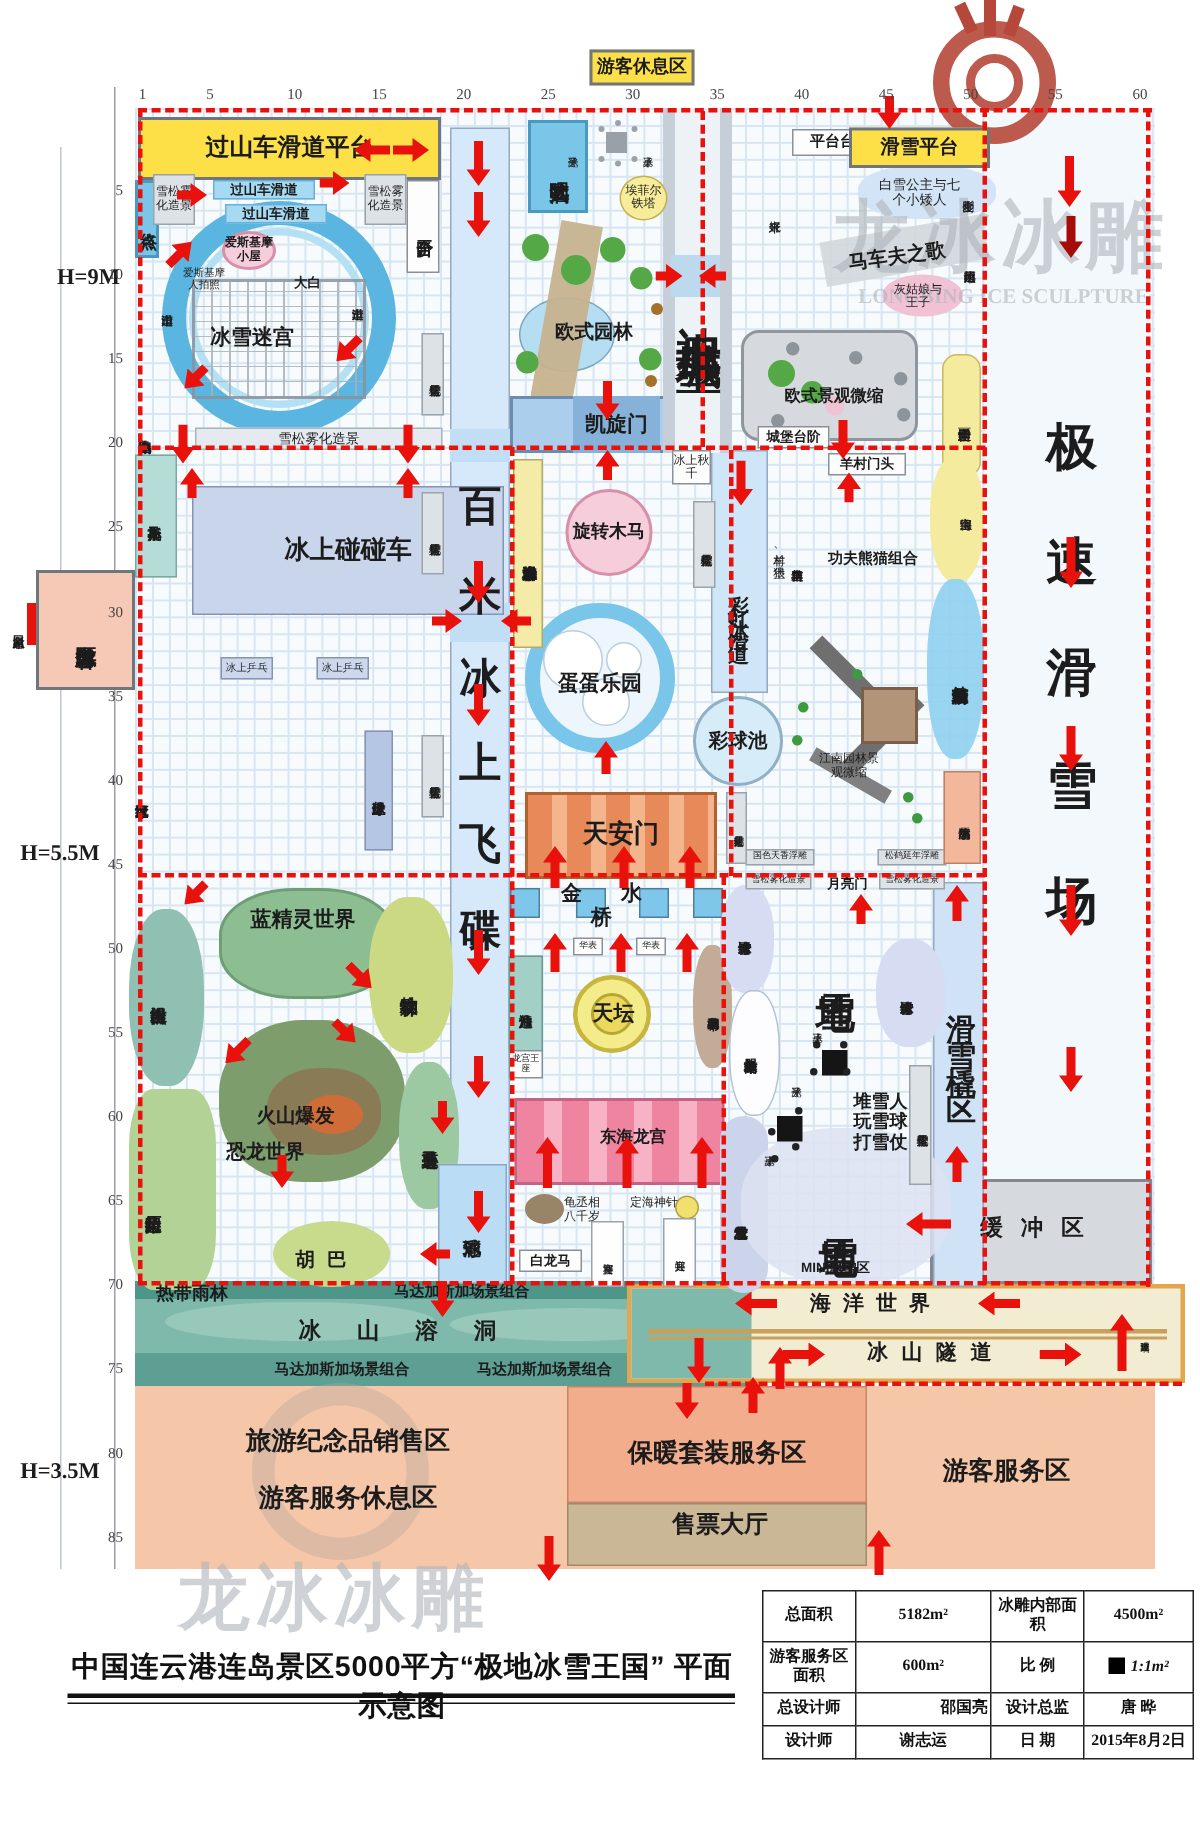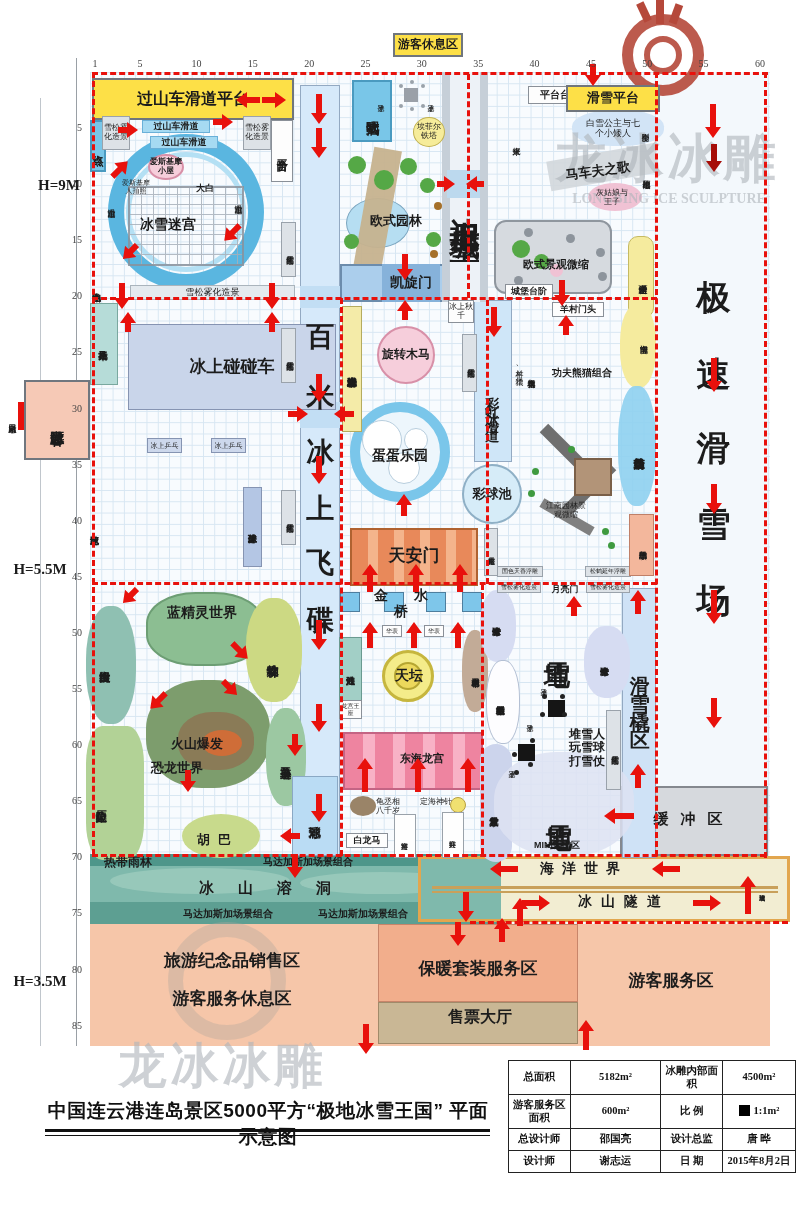--- a/index.html
+++ b/index.html
@@ -54,25 +54,25 @@
         <tr>
           <td style="width: 62px;">总面积</td>
           <td style="width: 92px;">5182m²</td>
           <td style="width: 62px;">冰雕内部面积</td>
           <td style="width: 72px;">4500m²</td>
         </tr>
         <tr>
           <td style="width: 62px;">游客服务区面积</td>
           <td style="width: 92px;">600m²</td>
           <td style="width: 62px;">比 例</td>
-          <td style="width: 72px;"><span class="sqr"></span>1:1m²</td>
+          <td style="width: 72px; font-style: italic;"><span class="sqr"></span>1:1m²</td>
         </tr>
         <tr>
           <td style="width: 62px;">总设计师</td>
-          <td style="width: 92px;">邵国亮</td>
+          <td style="width: 92px; text-align: right;">邵国亮</td>
           <td style="width: 62px;">设计总监</td>
           <td style="width: 72px;">唐 晔</td>
         </tr>
         <tr>
           <td style="width: 62px;">设计师</td>
           <td style="width: 92px;">谢志运</td>
           <td style="width: 62px;">日 期</td>
           <td style="width: 72px;">2015年8月2日</td>
         </tr>
       </tbody>

